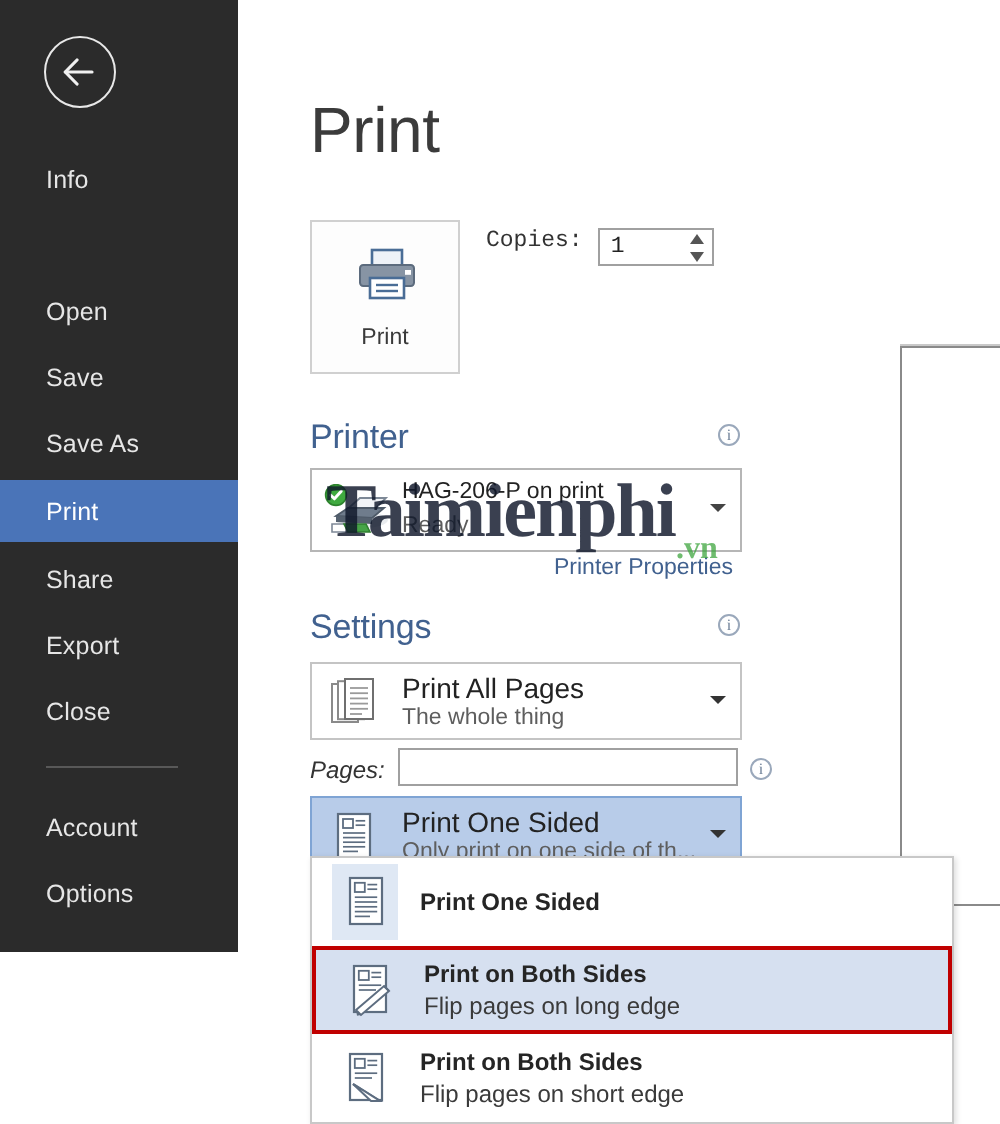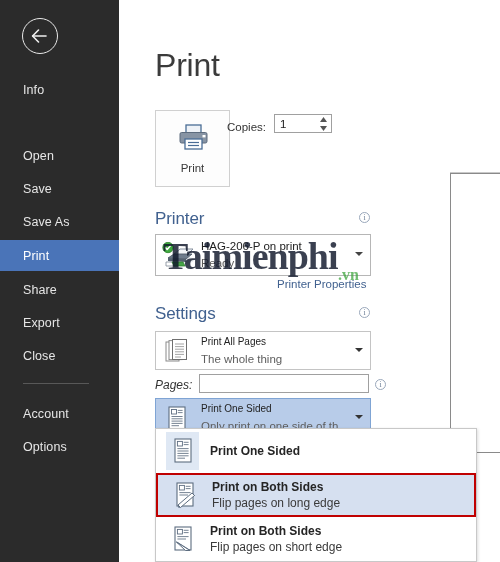--- a/index.html
+++ b/index.html
@@ -11,21 +11,21 @@
   }
   #app {
     position: relative;
     width: 500px; height: 562px;
     background: #ffffff;
   }
 
   
   #sidebar {
     position: absolute; left: 0; top: 0;
-    width: 119px; height: 562px;
+    width: 119px; height: 476px;
     background: #2b2b2b;
   }
   #back-btn {
     position: absolute; left: 22px; top: 18px;
     width: 36px; height: 36px;
     border-radius: 50%;
     border: 1.6px solid #e8e8e8;
     display: flex; align-items: center; justify-content: center;
     cursor: pointer;
   }
@@ -68,22 +68,22 @@
     display: flex; flex-direction: column;
     align-items: center; justify-content: center;
     cursor: pointer;
   }
   #print-button-label {
     font-size: 11.5px; color: #3a3a3a; margin-top: 7px;
   }
 
   
   #copies-row {
-    position: absolute; left: 108px; top: 114px;
-    display: flex; align-items: flex-end;
+    position: absolute; left: 124px; top: 114px;
+    display: flex; align-items: flex-start; font-family: Liberation Mono, monospace;
   }
   #copies-label { font-size: 11.5px; color: #333; margin-right: 8px; }
   #copies-box {
     width: 58px; height: 19px;
     border: 1px solid #a0a0a0;
     background: #fff;
     display: flex; align-items: center;
     position: relative;
   }
   #copies-value {
@@ -148,21 +148,21 @@
     border: 1px solid #c4c4c4;
     background: #fff;
     cursor: pointer;
   }
   .combo.selected {
     background: #b8cce9;
     border-color: #7fa4d4;
   }
   .combo-title {
     position: absolute; left: 45px; top: 4px;
-    font-size: 10px; color: #222;
+    font-size: 14px; color: #222;
   }
   .combo-sub {
     position: absolute; left: 45px; top: 21px;
     font-size: 11.5px; color: #5e5e5e;
   }
   .combo-caret {
     position: absolute; right: 7px; top: 16px;
     width: 0; height: 0;
     border-left: 4px solid transparent;
     border-right: 4px solid transparent;

